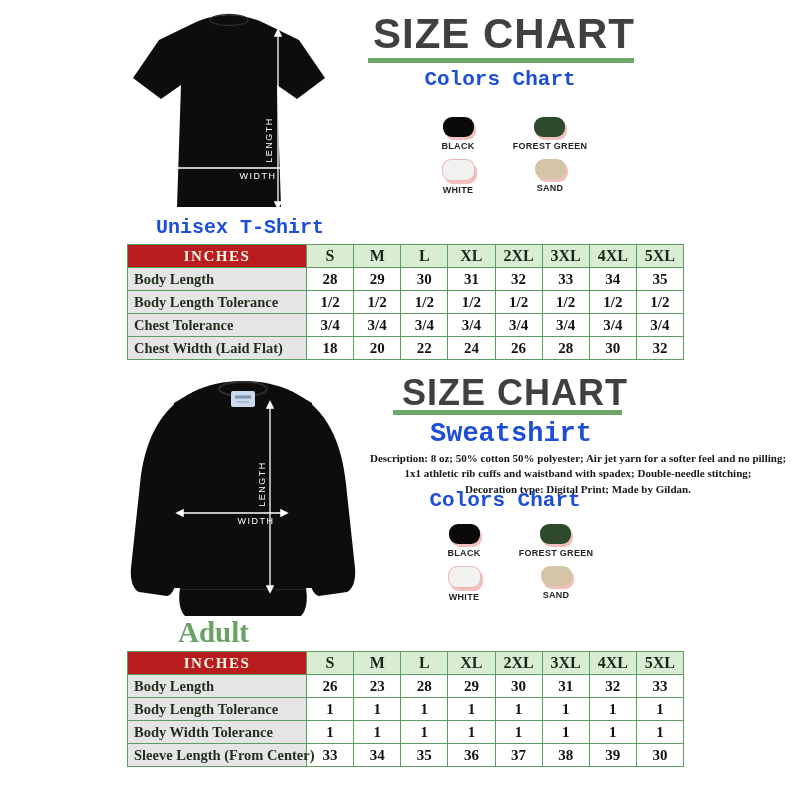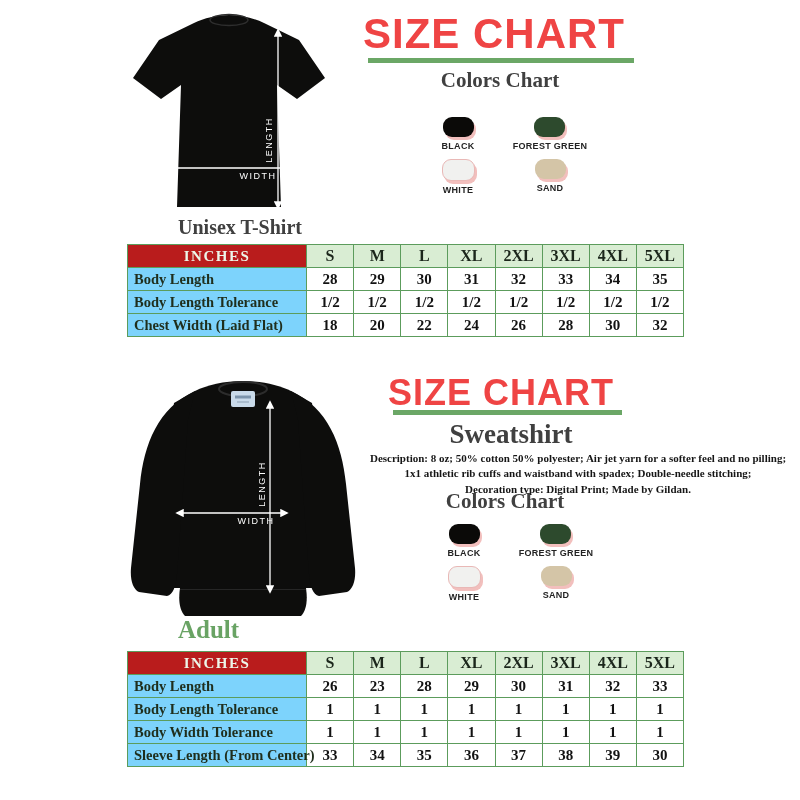--- a/index.html
+++ b/index.html
@@ -1,36 +1,36 @@
 <!DOCTYPE html>
 <html><head>
 <meta charset="utf-8">
 <style>
   html,body{margin:0;padding:0;background:#fff;}
   .canvas{position:relative;width:800px;height:800px;background:#ffffff;overflow:hidden;
           font-family:"Liberation Sans",sans-serif;}
 
   
   .big-title{position:absolute;font-family:"Liberation Sans",sans-serif;font-weight:bold;
-             color:#ef4444;letter-spacing:1px;text-align:left;white-space:nowrap;}
+             color:#404040;letter-spacing:1px;text-align:right;white-space:nowrap;}
   #title1{left:363px;top:10px;width:272px;font-size:42px;}
   #title2{left:388px;top:372px;width:240px;font-size:36px;}
   .title-rule{position:absolute;background:#6BA766;height:5px;}
   #rule1{left:368px;top:58px;width:266px;}
   #rule2{left:393px;top:410px;width:229px;}
 
-  .hand{position:absolute;font-family:Liberation Serif, serif;font-weight:bold;color:#404040;
+  .hand{position:absolute;font-family:Liberation Mono, monospace;font-weight:bold;color:#1d4ed8;
         text-align:center;white-space:nowrap;}
   #colors-title-1{left:405px;top:68px;width:190px;font-size:21px;}
   #colors-title-2{left:410px;top:489px;width:190px;font-size:21px;}
   #sweatshirt-subtitle{left:411px;top:419px;width:200px;font-size:27px;}
   #unisex-label{left:140px;top:216px;width:200px;font-size:20px;text-align:center;}
 
   #adult-label{position:absolute;left:178px;top:616px;font-family:"Liberation Serif",serif;
-               font-weight:bold;font-size:25px;color:#69A364;}
+               font-weight:bold;font-size:29px;color:#69A364;}
 
   #description{position:absolute;left:352px;top:451px;width:452px;text-align:center;
                font-family:"Liberation Serif",serif;font-weight:bold;font-size:11px;
                line-height:1.4;color:#161616;}
 
   
   .swatch-grid{position:absolute;display:grid;grid-template-columns:92px 92px;row-gap:8px;
                justify-items:center;}
   #swatch-grid-1{left:412px;top:117px;}
   #swatch-grid-2{left:418px;top:524px;}
@@ -42,21 +42,21 @@
 
   
   table.size-table{position:absolute;border-collapse:collapse;table-layout:fixed;width:557px;}
   #table-tshirt{left:127px;top:244px;}
   #table-sweatshirt{left:127px;top:651px;}
   .size-table th,.size-table td{border:1px solid #5C9C5C;font-family:"Liberation Serif",serif;
                                 font-weight:bold;height:22px;padding:0;}
   .size-table .c-inches{width:178px;background:#b91c1c;color:#EDF6E9;font-size:15px;
                         letter-spacing:1.5px;text-align:center;}
   .size-table .c-size{background:#D9EDD3;color:#1B261B;font-size:16px;text-align:center;}
-  .size-table .c-label{background:#7dd3fc;color:#1F2E1C;font-size:14.5px;text-align:left;
+  .size-table .c-label{background:#e5e5e5;color:#1F2E1C;font-size:14.5px;text-align:left;
                        padding-left:6px;white-space:nowrap;}
   .size-table td{background:#ffffff;color:#121212;font-size:15px;text-align:center;}
 
   
   .figure{position:absolute;}
   #tee-figure{left:126px;top:12px;}
   #sweat-figure{left:112px;top:372px;}
   svg text{font-family:"Liberation Sans",sans-serif;}
 </style>
 </head>
@@ -133,20 +133,31 @@
         <tr>
           <th class="c-label">Body Length Tolerance</th>
           <td>1/2</td>
           <td>1/2</td>
           <td>1/2</td>
           <td>1/2</td>
           <td>1/2</td>
           <td>1/2</td>
           <td>1/2</td>
           <td>1/2</td>
+        </tr>
+        <tr>
+          <th class="c-label">Chest Tolerance</th>
+          <td>3/4</td>
+          <td>3/4</td>
+          <td>3/4</td>
+          <td>3/4</td>
+          <td>3/4</td>
+          <td>3/4</td>
+          <td>3/4</td>
+          <td>3/4</td>
         </tr>
         <tr>
           <th class="c-label">Chest Width (Laid Flat)</th>
           <td>18</td>
           <td>20</td>
           <td>22</td>
           <td>24</td>
           <td>26</td>
           <td>28</td>
           <td>30</td>

